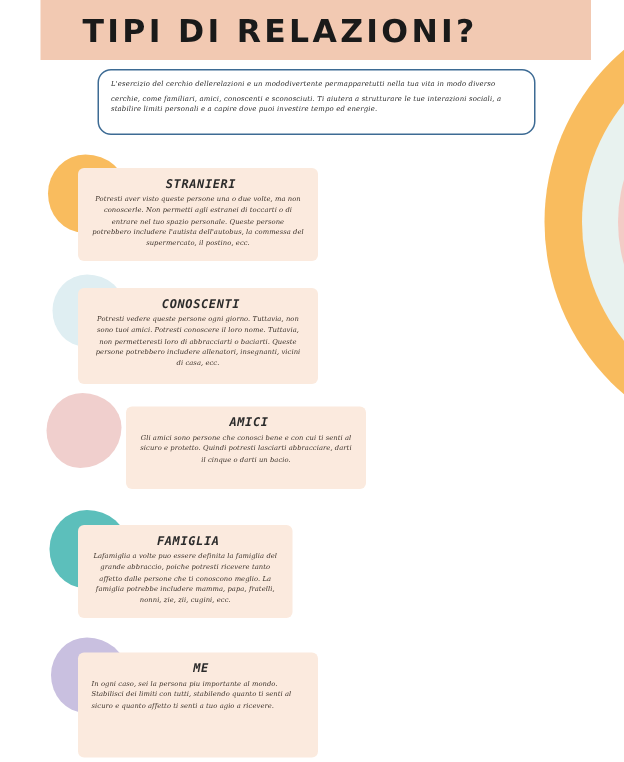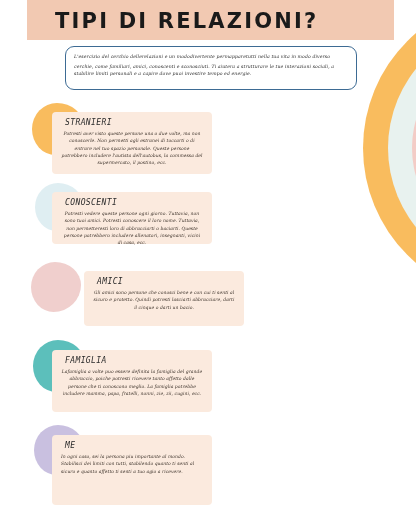--- a/index.html
+++ b/index.html
@@ -96,24 +96,25 @@
     position: absolute;
     box-sizing: border-box;
     background: #fbeade;
     border-radius: 4px;
     padding: 6px 9px 7px 9px;
   }
   .card-title {
     font-family: "DejaVu Sans Mono", monospace;
     font-style: italic;
     font-size: 8px;
-    font-weight: 400;
+    font-weight: 700;
     letter-spacing: 0.4px;
     color: #2b2b2b;
     margin: 0 0 3px 4px;
+    text-align: center;
   }
   .card-body {
     font-family: "DejaVu Serif", serif;
     font-style: italic;
     font-size: 4.5px;
     line-height: 1.62;
     color: #3a3028;
     text-align: center;
     margin: 0;
     letter-spacing: 0.05px;
@@ -145,31 +146,31 @@
   <div class="blob" style="left:35px; top:183px; width:48px; height:48px; background:#dfeef2;"></div>
   <div class="blob" style="left:31px; top:262px; width:50px; height:50px; background:#f0cfcd;"></div>
   <div class="blob" style="left:33px; top:340px; width:52px; height:52px; background:#5cbfbb;"></div>
   <div class="blob" style="left:34px; top:425px; width:50px; height:50px; background:#c9c0e0;"></div>
 
   <div class="card" style="left:52px; top:112px; width:160px; height:62px;">
     <div class="card-title">STRANIERI</div>
     <div class="card-body">Potresti aver visto queste persone una o due volte, ma non conoscerle. Non permetti agli estranei di toccarti o di entrare nel tuo spazio personale. Queste persone potrebbero includere l'autista dell'autobus, la commessa del supermercato, il postino, ecc.</div>
   </div>
 
-  <div class="card" style="left:52px; top:192px; width:160px; height:52px;">
+  <div class="card" style="left:52px; top:192px; width:160px; height:64px;">
     <div class="card-title">CONOSCENTI</div>
     <div class="card-body">Potresti vedere queste persone ogni giorno. Tuttavia, non sono tuoi amici. Potresti conoscere il loro nome. Tuttavia, non permetteresti loro di abbracciarti o baciarti. Queste persone potrebbero includere allenatori, insegnanti, vicini di casa, ecc.</div>
   </div>
 
   <div class="card" style="left:52px; top:271px; width:160px; height:55px;margin-left:32px;">
     <div class="card-title">AMICI</div>
     <div class="card-body">Gli amici sono persone che conosci bene e con cui ti senti al sicuro e protetto. Quindi potresti lasciarti abbracciare, darti il cinque o darti un bacio.</div>
   </div>
 
-  <div class="card" style="left:52px; top:350px; width:160px; height:62px;">
+  <div class="card" style="left:52px; top:350px; width:143px; height:62px;">
     <div class="card-title">FAMIGLIA</div>
     <div class="card-body">Lafamiglia a volte puo essere definita la famiglia del grande abbraccio, poiche potresti ricevere tanto affetto dalle persone che ti conoscono meglio. La famiglia potrebbe includere mamma, papa, fratelli, nonni, zie, zii, cugini, ecc.</div>
   </div>
 
   <div class="card" style="left:52px; top:435px; width:160px; height:70px;">
     <div class="card-title">ME</div>
     <div class="card-body left">In ogni caso, sei la persona piu importante al mondo. Stabilisci dei limiti con tutti, stabilendo quanto ti senti al sicuro e quanto affetto ti senti a tuo agio a ricevere.</div>
   </div>
 
 </div>

